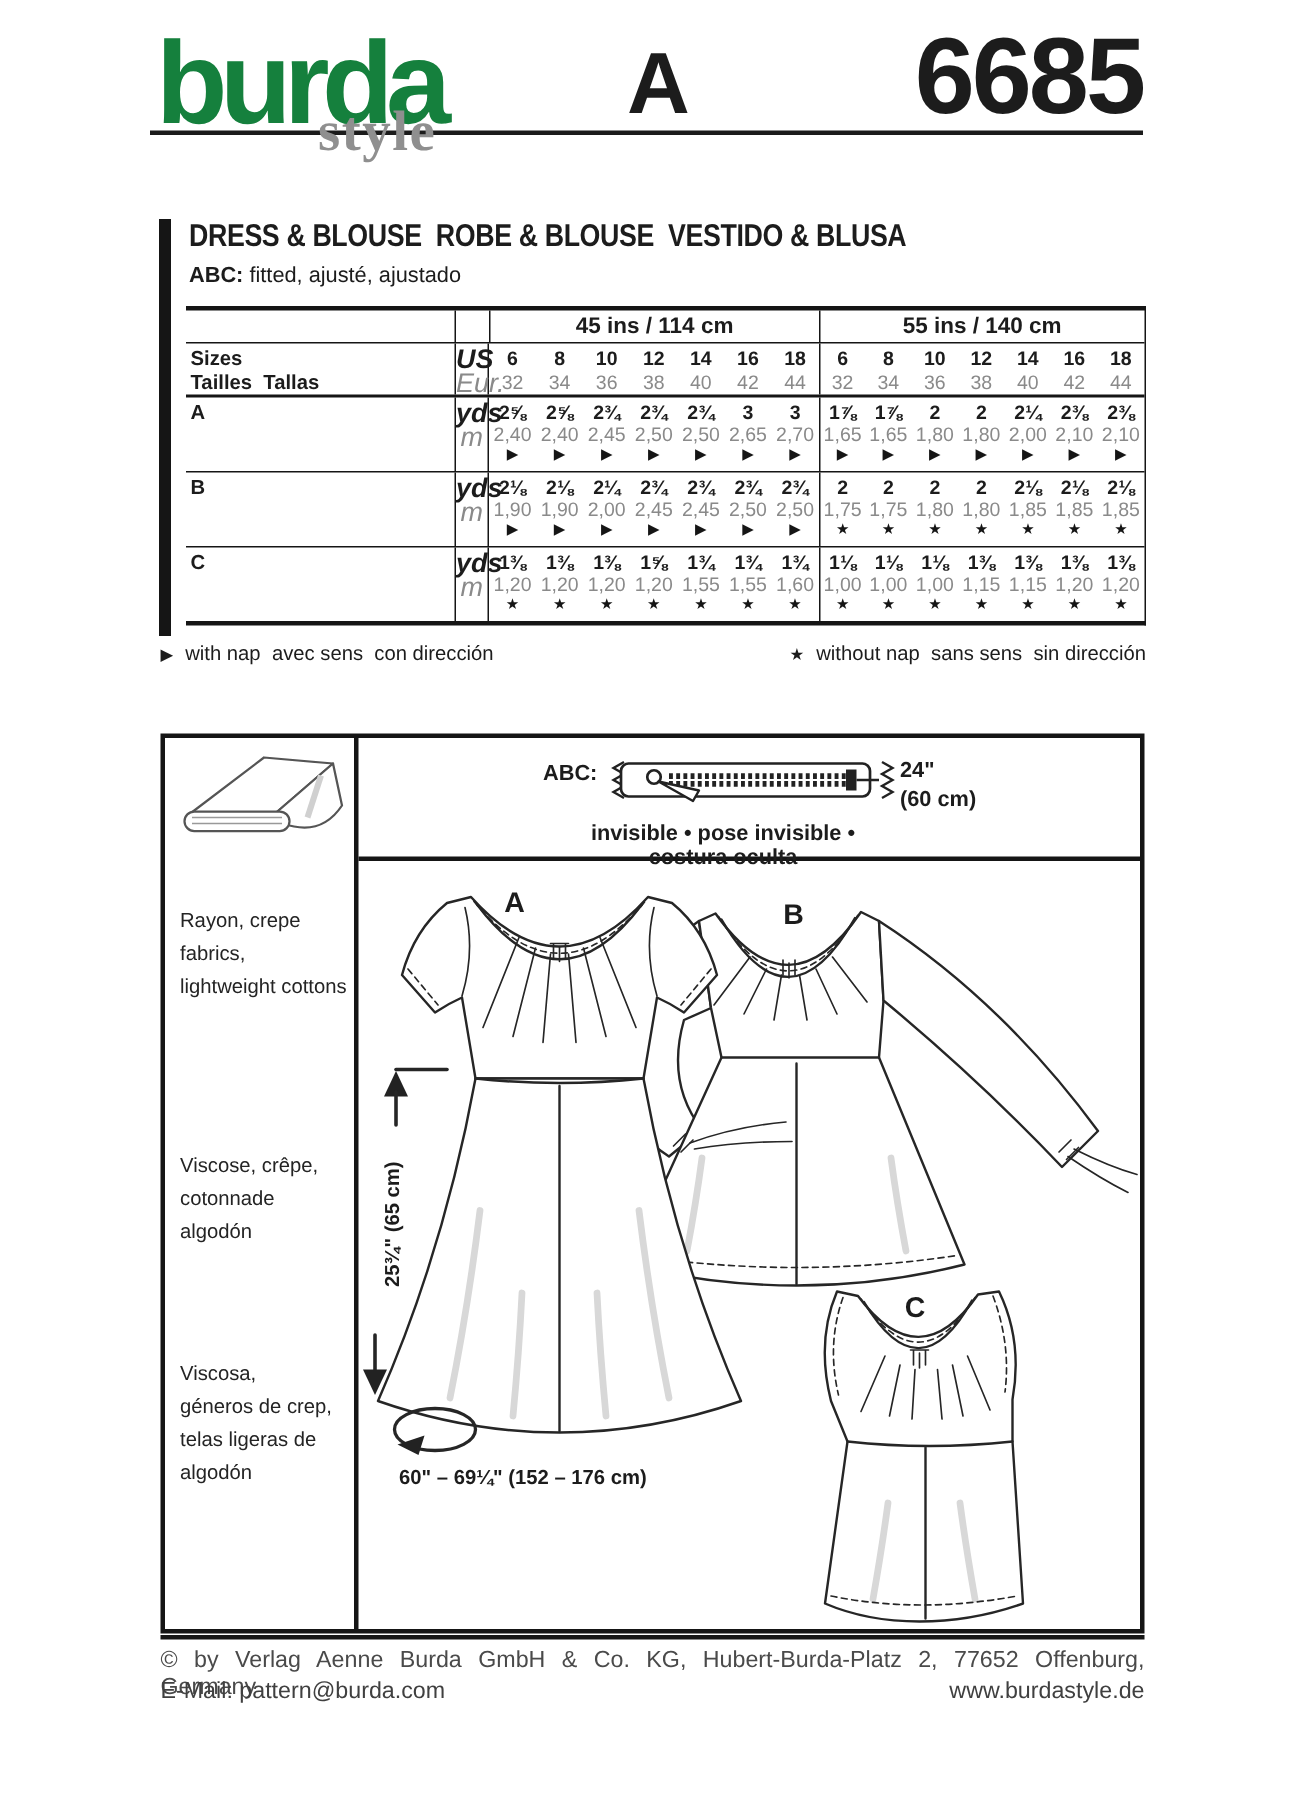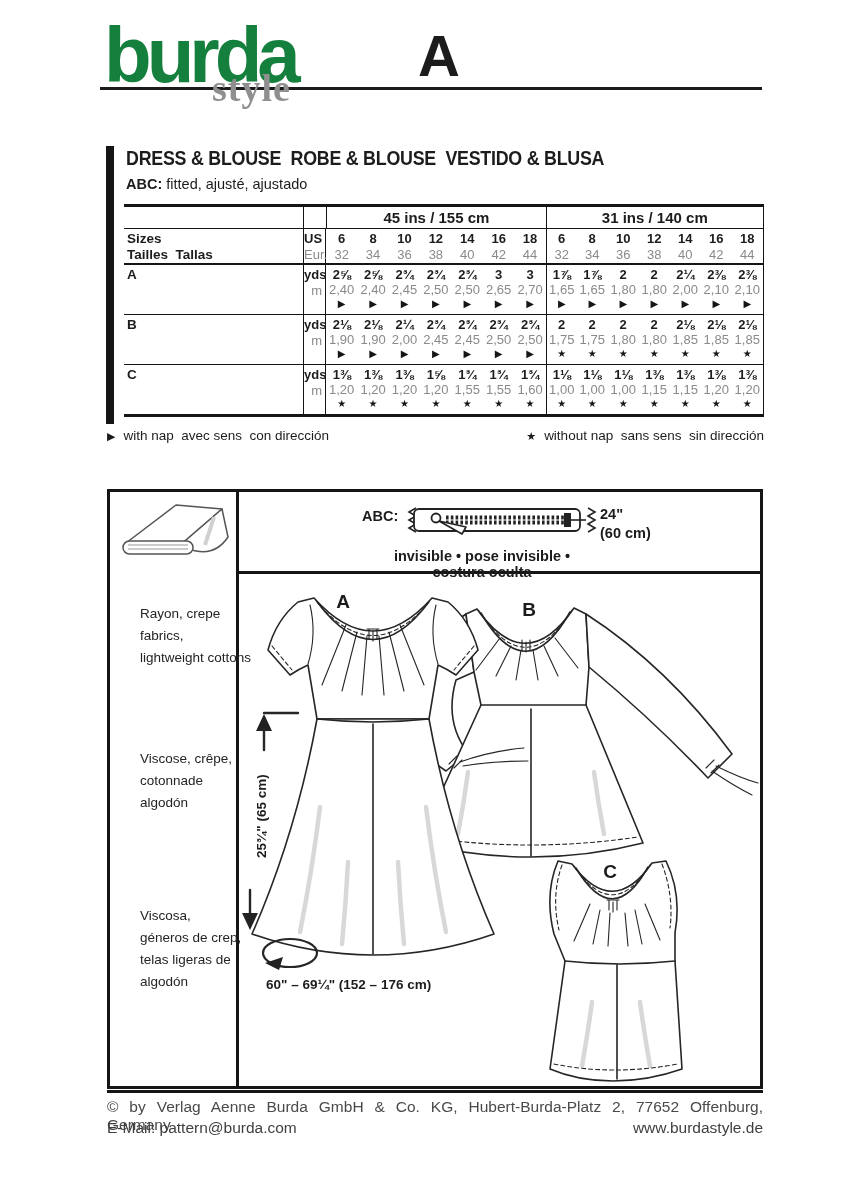--- a/index.html
+++ b/index.html
@@ -28,43 +28,43 @@
               border-right:1.5px solid #151515;box-sizing:border-box;}
   .trow{display:grid;grid-template-columns:179px 23px repeat(7,31.4px) repeat(7,31px);}
   .hrow{display:grid;grid-template-columns:179px 23px 219.8px 217px;height:21px;border-bottom:1.5px solid #151515;}
   .hgroup{border-left:1.5px solid #151515;text-align:center;font-weight:700;font-size:15px;line-height:21px;}
   .hunit{border-left:1.5px solid #151515;}
   .sizerow{height:34px;border-bottom:2px solid #151515;}
   .datarow{height:49px;border-bottom:1.5px solid #151515;}
   .datarow.last{border-bottom:none;}
   .lblcell{padding:2px 0 0 3px;font-weight:700;font-size:13.5px;line-height:16px;}
   .unitcell{border-left:1.5px solid #151515;border-right:1.5px solid #151515;text-align:right;
-            padding:2px 3px 0 0;font-size:13px;line-height:16px;box-sizing:border-box;}
+            padding:2px 3px 0 0;font-size:18px;line-height:16px;box-sizing:border-box;font-style:italic;}
   .unitcell .u1{font-weight:700;display:block;}
   .unitcell .u2{color:#8a8a8a;display:block;}
   .cell{display:flex;flex-direction:column;align-items:center;padding-top:2px;}
   .g2s{border-left:1.5px solid #151515;}
   .su{font-weight:700;font-size:13px;line-height:16px;}
   .se{color:#8a8a8a;font-size:13px;line-height:16px;}
   .yds{font-weight:700;font-size:13px;line-height:15px;}
   .m{color:#8a8a8a;font-size:13px;line-height:15px;}
   .sym{font-size:10px;line-height:14px;color:#151515;}
 
   
   .legend-left{left:107px;top:428px;font-size:13.5px;}
   .legend-right{left:400px;top:428px;width:364px;text-align:right;font-size:13.5px;}
   .legend-sym{font-size:11px;margin-right:8px;}
 
   
   .box{left:107px;top:489px;width:656px;height:600px;border:3px solid #151515;box-sizing:border-box;}
   .v-div{left:126px;top:0;width:3px;height:594px;background:#151515;}
   .h-div{left:129px;top:79px;right:0;height:2.5px;background:#151515;}
-  .fab{left:10px;width:112px;font-size:13.5px;line-height:22px;color:#242424;margin-left:20px;}
+  .fab{left:10px;width:112px;font-size:13.5px;line-height:22px;color:#242424;}
   .fab-en{top:111px;}
-  .fab-fr{top:256px;}
+  .fab-fr{top:274px;}
   .fab-es{top:413px;}
   .zip-label{left:252px;top:16px;font-size:14.5px;font-weight:800;}
   .zip-svg{left:296px;top:9px;}
   .zip-len{left:490px;top:13px;font-size:14.5px;font-weight:700;line-height:19px;}
   .zip-desc{left:258px;top:56px;width:228px;text-align:center;font-size:14.5px;font-weight:800;}
   .bolt{left:8px;top:5px;}
   .draw-svg{left:128px;top:80px;}
 
   svg text{font-family:"Liberation Sans",sans-serif;fill:#1c1c1c;}
   .glabel{font-size:19px;font-weight:700;text-anchor:middle;}
@@ -79,31 +79,32 @@
 </style>
 </head>
 <body>
 
 <div class="page">
 
   <div class="abs brand">burda</div>
   <div class="abs brand-rule"></div>
   <div class="abs brand-sub">style</div>
   <div class="abs view-letter">A</div>
+  <div class="abs pattern-number">6685</div>
 
   <div class="abs title-bar"></div>
   <div class="abs title-main pre">DRESS &amp; BLOUSE  ROBE &amp; BLOUSE  VESTIDO &amp; BLUSA</div>
   <div class="abs title-sub"><b>ABC:</b><span class="pre"> fitted, ajusté, ajustado</span></div>
 
   <div class="abs spec-table">
     <div class="hrow">
       <div></div>
       <div class="hunit"></div>
-      <div class="hgroup">45 ins / 155 cm</div>
-      <div class="hgroup">31 ins / 140 cm</div>
+      <div class="hgroup">45 ins / 114 cm</div>
+      <div class="hgroup">55 ins / 140 cm</div>
     </div>
 
     <div class="trow sizerow">
       <div class="lblcell">
         <span>Sizes</span><br>
         <span class="pre">Tailles  Tallas</span>
       </div>
       <div class="unitcell">
         <span class="u1">US</span>
         <span class="u2">Eur.</span>

